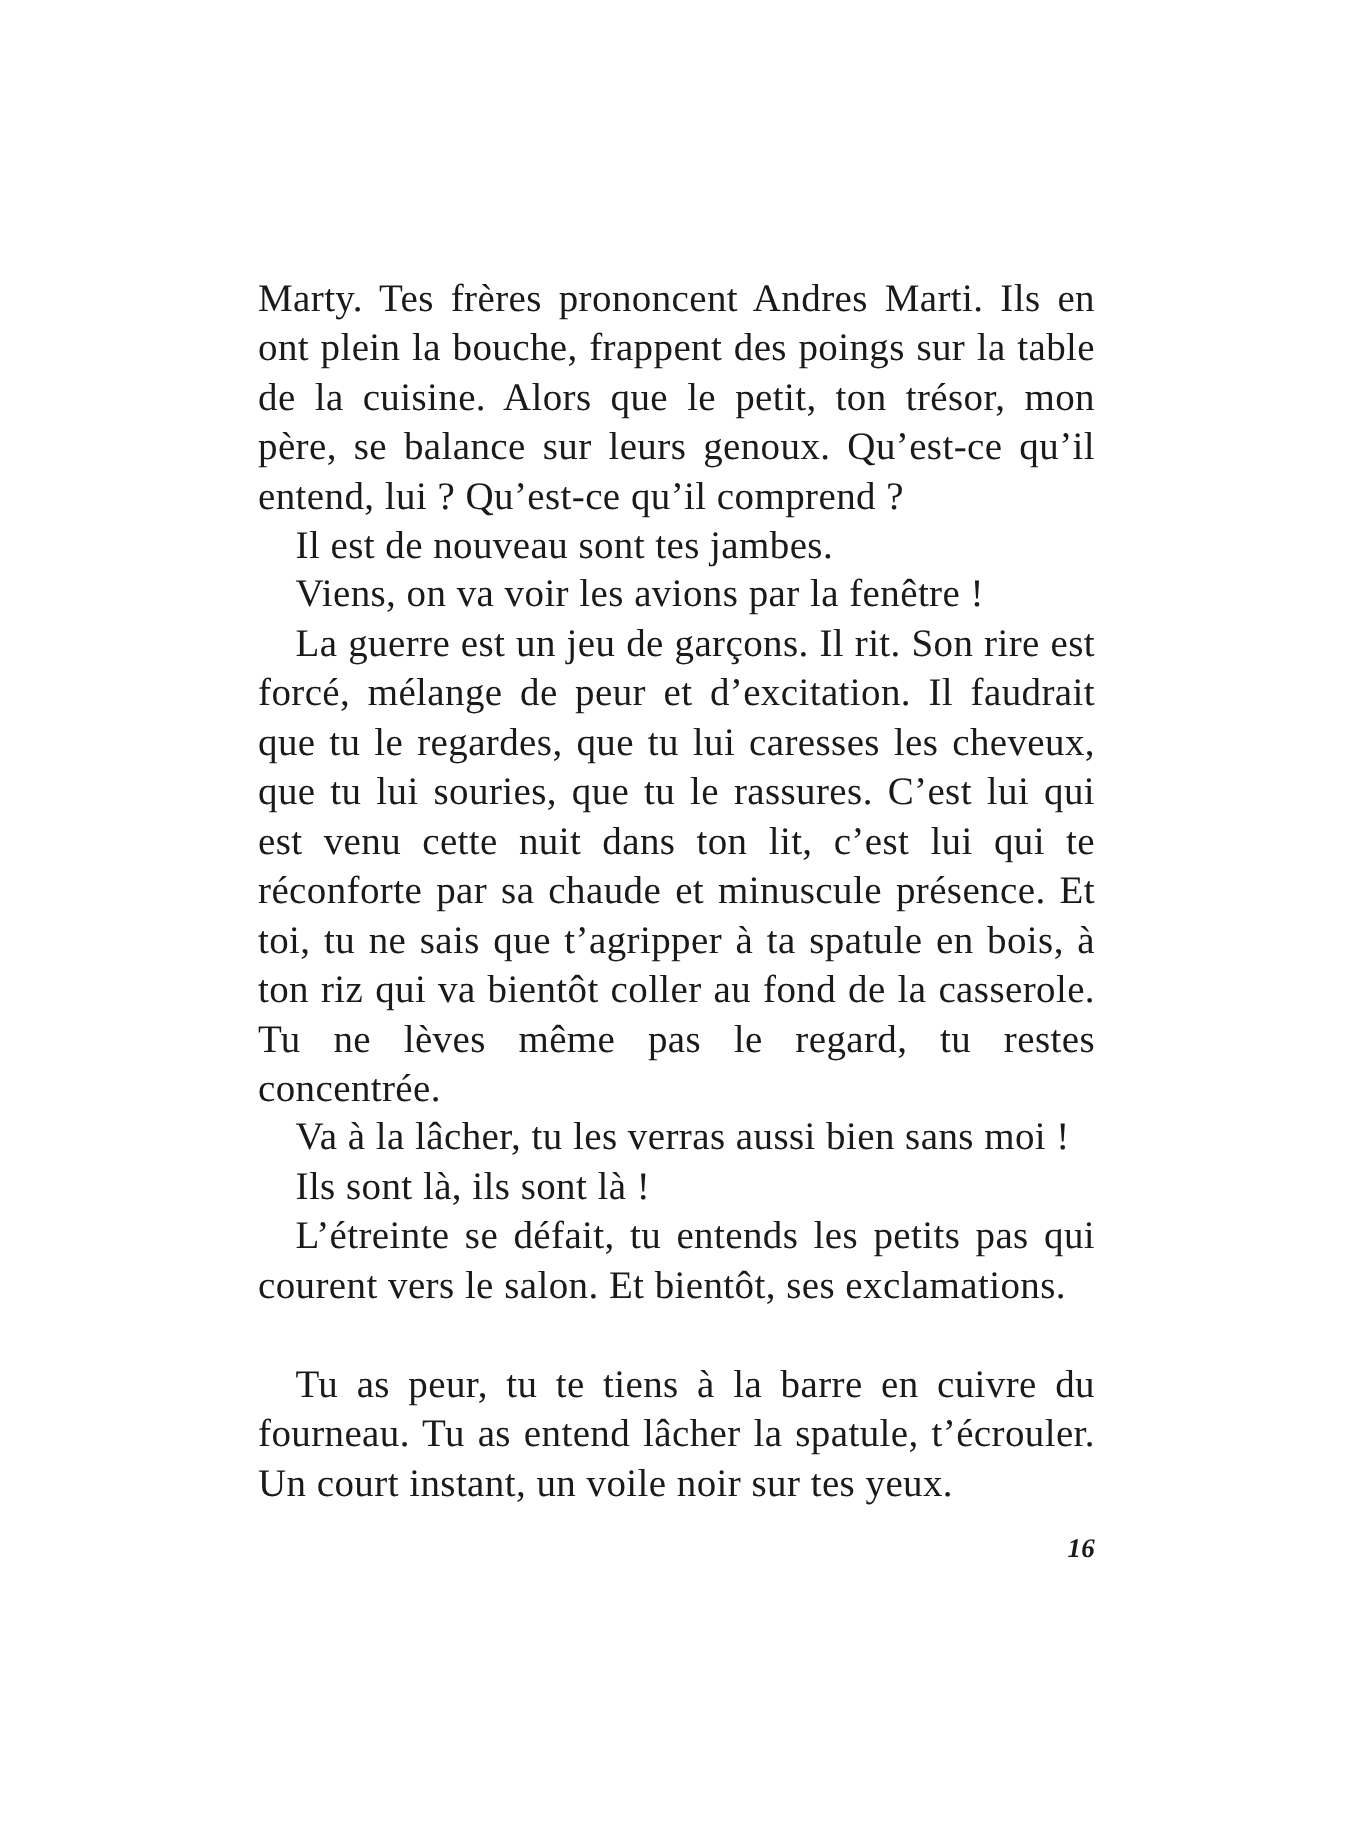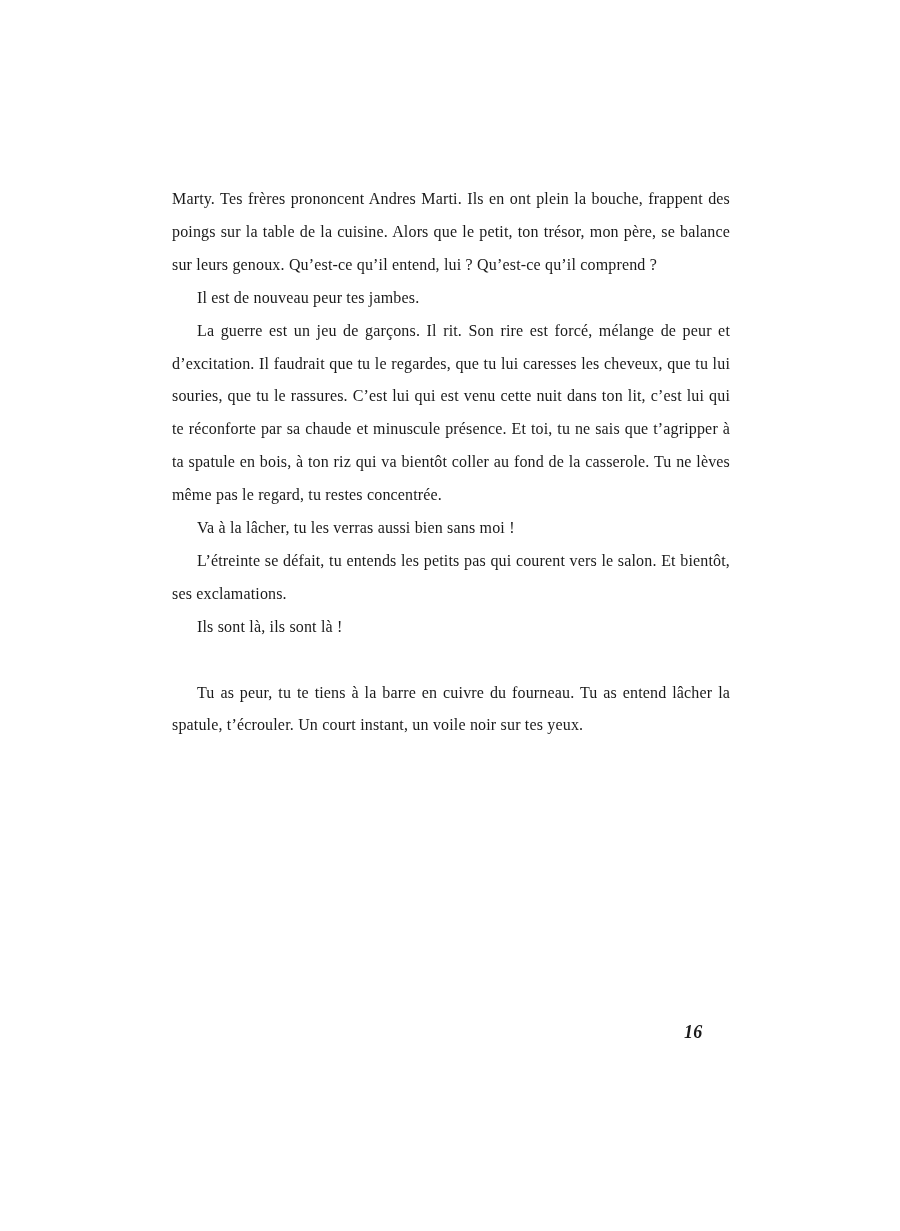--- a/index.html
+++ b/index.html
@@ -25,21 +25,21 @@
     height: 1231px;
     background: #ffffff;
   }
 
   
   .textblock {
     position: absolute;
     left: 172px;
     top: 183px;
     width: 558px;
-    font-size: 16px;
+    font-size: 26px;
     line-height: 32.9px;
     text-align: justify;
     text-justify: inter-word;
     -webkit-hyphens: none;
     hyphens: none;
     letter-spacing: 0.01em;
     word-spacing: 0.005em;
   }
 
   .para {
@@ -54,50 +54,52 @@
     text-align-last: left;
   }
 
   
   .para.gap-before {
     margin-top: 32.9px;
   }
 
   .folio {
     position: absolute;
-    right: 156px;
+    right: 170px;
     top: 1022px;
     width: 60px;
+    text-align: right;
     font-family: "Liberation Serif", "DejaVu Serif", serif;
     font-style: italic;
     font-weight: bold;
     font-size: 18px;
     color: #1a1a1a;
     letter-spacing: 0.01em;
   }
 </style>
 </head>
 <body>
 
 <div class="page">
 
   <div class="textblock">
 
     <p class="para">Marty. Tes frères prononcent Andres Marti. Ils en ont plein la bouche, frappent des poings sur la table de la cuisine. Alors que le petit, ton trésor, mon père, se balance sur leurs genoux. Qu’est-ce qu’il entend, lui ? Qu’est-ce qu’il comprend ?</p>
 
-    <p class="para indent">Il est de nouveau peur tes jambes.</p>
+    <p class="para indent">Il est de nouveau sont tes jambes.</p>
 
+    <p class="para indent">Viens, on va voir les avions par la fenêtre !</p>
 
     <p class="para indent">La guerre est un jeu de garçons. Il rit. Son rire est forcé, mélange de peur et d’excitation. Il faudrait que tu le regardes, que tu lui caresses les cheveux, que tu lui souries, que tu le rassures. C’est lui qui est venu cette nuit dans ton lit, c’est lui qui te réconforte par sa chaude et minuscule présence. Et toi, tu ne sais que t’agripper à ta spatule en bois, à ton riz qui va bientôt coller au fond de la casserole. Tu ne lèves même pas le regard, tu restes concentrée.</p>
 
     <p class="para indent">Va à la lâcher, tu les verras aussi bien sans moi !</p>
 
+    <p class="para indent">Ils sont là, ils sont là !</p>
+
     <p class="para indent">L’étreinte se défait, tu entends les petits pas qui courent vers le salon. Et bientôt, ses exclamations.</p>
-
-    <p class="para indent">Ils sont là, ils sont là !</p>
 
     <p class="para indent gap-before">Tu as peur, tu te tiens à la barre en cuivre du fourneau. Tu as entend lâcher la spatule, t’écrouler. Un court instant, un voile noir sur tes yeux.</p>
 
   </div>
 
   <div class="folio">16</div>
 
 </div>
 
 </body></html>

